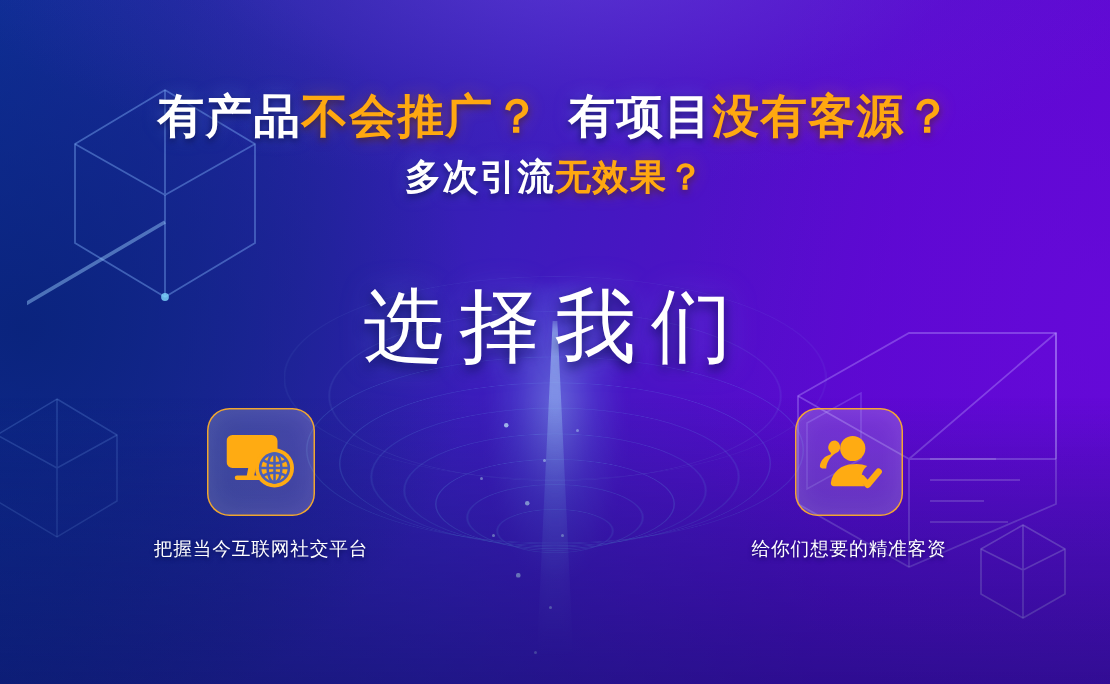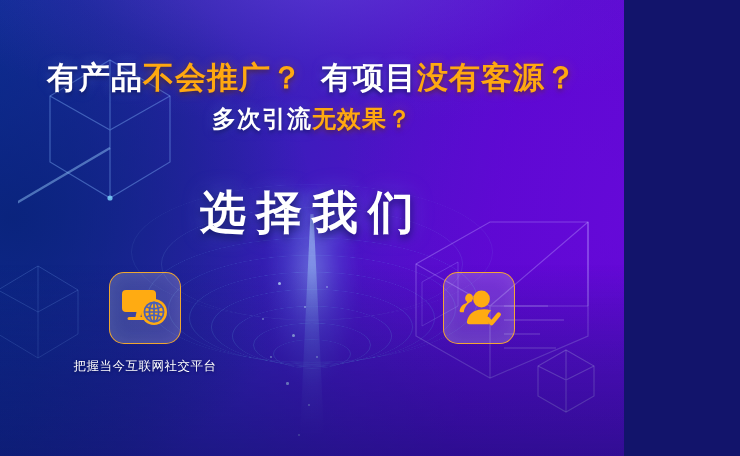--- a/index.html
+++ b/index.html
@@ -2,21 +2,21 @@
 <html><head>
 <meta charset="utf-8">
 <style>
   html, body {
     margin: 0;
     padding: 0;
     background: #12146b;
   }
   #banner {
     position: relative;
-    width: 624px;
+    width: 740px;
     height: 456px;
     overflow: hidden;
     font-family: "Liberation Sans", "DejaVu Sans", sans-serif;
     background: linear-gradient(100deg,
         #10309a 0%,
         #1b2a9e 14%,
         #2a23a8 28%,
         #3b1dbb 44%,
         #4d12c6 60%,
         #5a08cf 76%,
@@ -112,22 +112,22 @@
     text-shadow: 0 2px 5px rgba(60,25,0,0.55), 0 0 12px rgba(255,165,20,0.30);
   }
   .hl-gap { display: inline-block; width: 18px; }
 
   .subhead {
     position: absolute;
     left: 0; right: 0;
     top: 182px;
     text-align: center;
     z-index: 6;
-    font-size: 46px;
-    font-weight: 700;
+    font-size: 54px;
+    font-weight: 400;
     letter-spacing: 10px;
     color: #ffffff;
     text-shadow: 0 3px 8px rgba(5,10,70,0.80), 0 0 22px rgba(130,180,255,0.40);
   }
 
   
   .features {
     position: absolute;
     left: 0; right: 0;
     top: 272px;
@@ -273,17 +273,18 @@
     <div class="feature">
       <div class="card">
         <svg width="46" height="42" viewBox="0 0 46 42" fill="#ffab12">
           <path d="M12.5 9.5a5.2 5.2 0 1 1 2.6 4.5 9 9 0 0 0-.4-5.6 5.2 5.2 0 0 1-2.2 1.1z" opacity="0"></path>
           <path d="M13.8 6.6a4.6 4.6 0 0 0-3.1 8c.6.5.3 1.4-.5 1.6-3.4.9-5.9 3.6-6.6 7.2-.2 1 .6 1.9 1.6 1.9h2.6c.5-5 3.5-9 7.8-10.9a4.6 4.6 0 0 0-1.8-7.8z"></path>
           <circle cx="25.5" cy="12" r="8.4"></circle>
           <path d="M25.5 22.5c-7.6 0-13.6 5.2-14.6 12.3-.2 1.3.8 2.4 2.1 2.4h20.3c-1.2-1.6-1.9-3.6-1.9-5.8 0-3.2 1.5-6 3.8-7.8a20 20 0 0 0-9.7-1.1z"></path>
           <path d="M31.6 31.9l3.9 4.2 7.2-8.6" fill="none" stroke="#ffab12" stroke-width="4.4" stroke-linecap="round" stroke-linejoin="round"></path>
         </svg>
       </div>
+      <div class="cap">给你们想要的精准客资</div>
     </div>
 
 
   </div>
 </div>
 
 </body></html>

